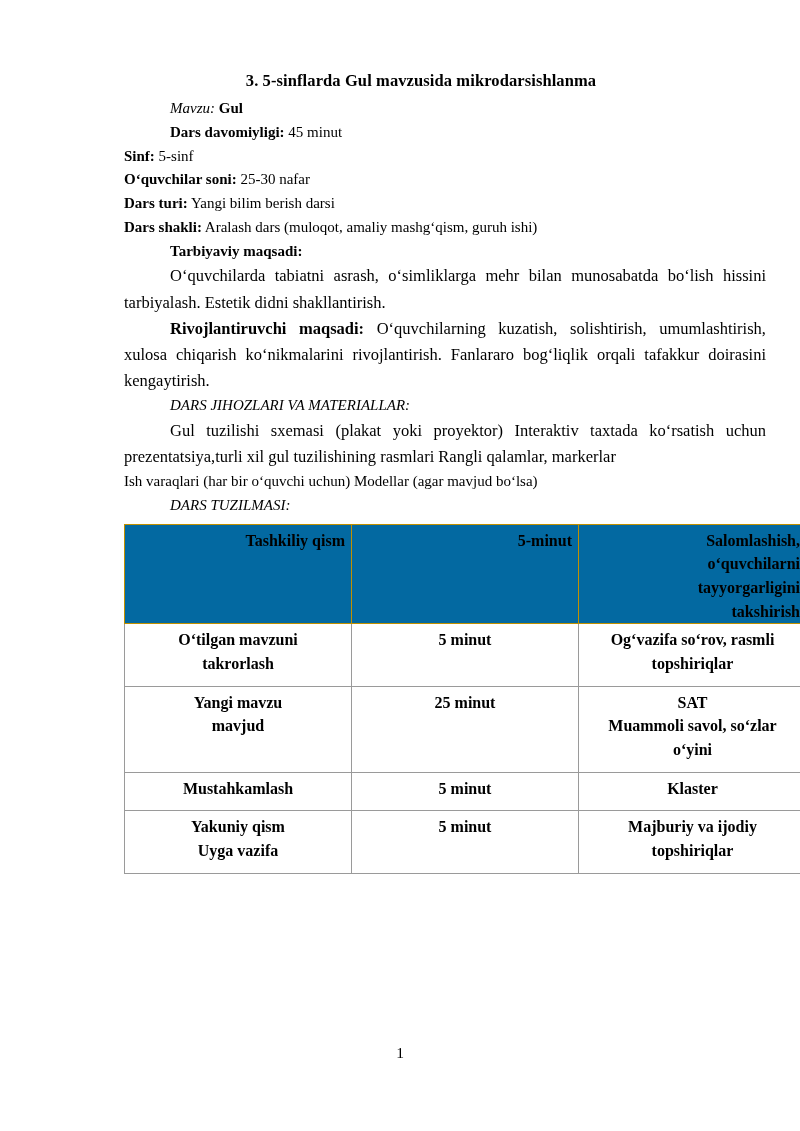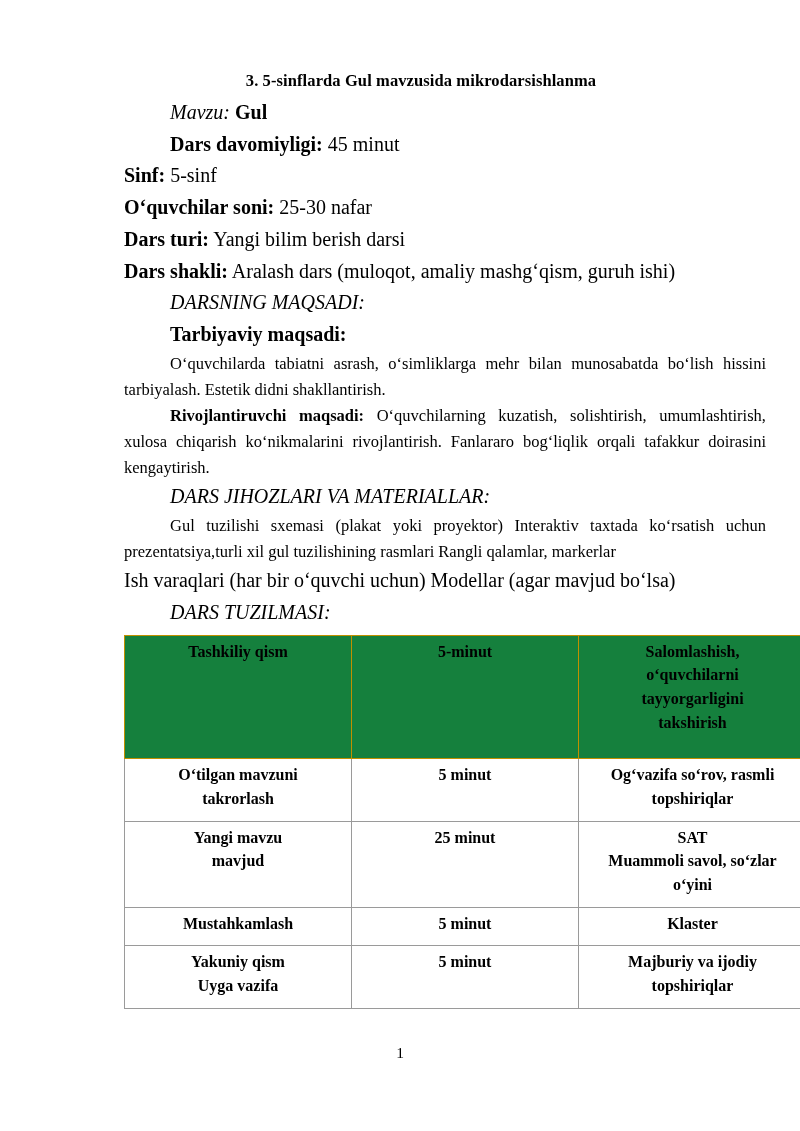--- a/index.html
+++ b/index.html
@@ -27,21 +27,21 @@
     font-size: 16.5px;
     font-weight: bold;
     text-align: center;
     margin: 0 0 5px 0;
     padding-right: 48px;
     line-height: 1.34;
     letter-spacing: 0.1px;
   }
   p.line {
     margin: 0;
-    font-size: 20px;
+    font-size: 15px;
     line-height: 1.585;
     text-align: justify;
     text-justify: inter-word;
   }
   p.indent {
     text-indent: 46px;
   }
   p.noindent {
     text-indent: 0;
   }
@@ -66,24 +66,25 @@
   table.lesson-table td {
     border: 1px solid #9a9a9a;
     text-align: center;
     vertical-align: top;
     font-weight: bold;
     font-size: 16px;
     line-height: 1.48;
     padding: 4px 6px 10px 6px;
   }
   table.lesson-table tr.head td {
-    background: #15803d;
+    background: #0369a1;
     border-color: #c09000;
     vertical-align: top;
-    padding-bottom: 24px;
+    padding-bottom: 0;
+    text-align: right;
   }
   .col1 { width: 214px; }
   .col2 { width: 214px; }
   .col3 { width: 215px; }
 
   .cellline { display: block; }
 
   .page-number {
     position: absolute;
     left: 0;
@@ -106,21 +107,20 @@
   <p class="line indent"><span class="b">Dars davomiyligi:</span><span> 45 minut</span></p>
 
   <p class="line noindent"><span class="b">Sinf:</span><span> 5-sinf</span></p>
 
   <p class="line noindent"><span class="b">O‘quvchilar soni:</span><span> 25-30 nafar</span></p>
 
   <p class="line noindent"><span class="b">Dars turi:</span><span> Yangi bilim berish darsi</span></p>
 
   <p class="line noindent"><span class="b">Dars shakli:</span><span> Aralash dars (muloqot, amaliy mashg‘qism, guruh ishi)</span></p>
 
-  <p class="line indent"><span class="i">DARSNING MAQSADI:</span></p>
 
 
   <p class="line indent"><span class="b">Tarbiyaviy maqsadi:</span></p>
 
   <p class="para"><span>O‘quvchilarda tabiatni asrash, o‘simliklarga mehr bilan munosabatda bo‘lish hissini tarbiyalash. Estetik didni shakllantirish.</span></p>
 
   <p class="para"><span class="b">Rivojlantiruvchi maqsadi:</span><span> O‘quvchilarning kuzatish, solishtirish, umumlashtirish, xulosa chiqarish ko‘nikmalarini rivojlantirish. Fanlararo bog‘liqlik orqali tafakkur doirasini kengaytirish.</span></p>
 
   <p class="line indent"><span class="i">DARS JIHOZLARI VA MATERIALLAR:</span></p>
 

